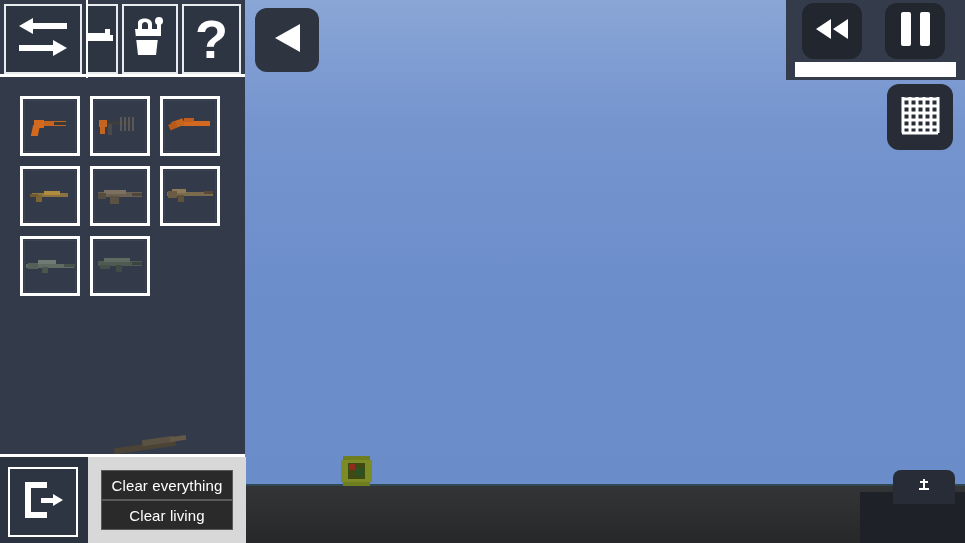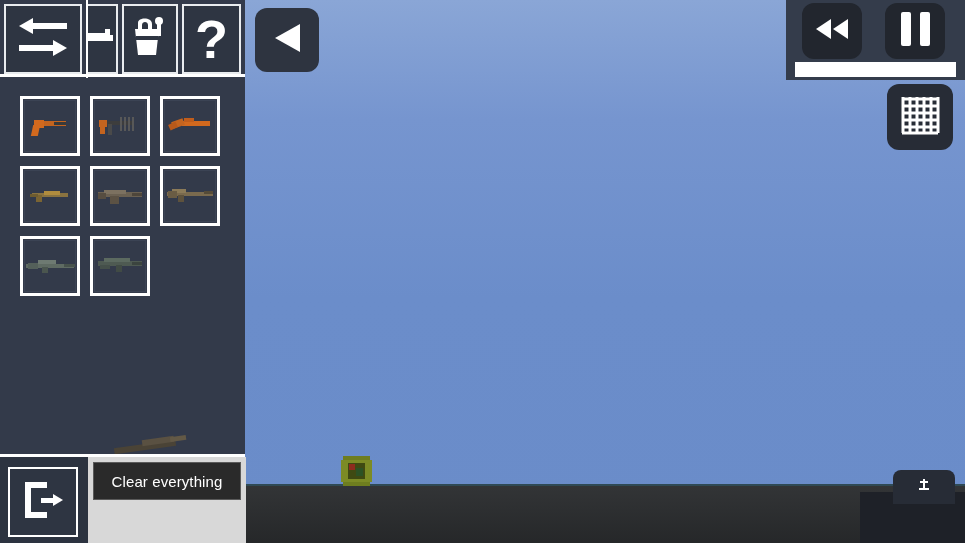--- a/index.html
+++ b/index.html
@@ -216,21 +216,21 @@
   }
 
   
   .clear-panel {
     position: absolute;
     left: 88px; top: 457px;
     width: 158px;
     height: 86px;
     background: #d8d8d8;
     box-sizing: border-box;
-    padding: 5px;
+    padding: 13px;
     display: flex;
     flex-direction: column;
     justify-content: space-between;
   }
   .clear-btn {
     height: 38px;
     background: #2a2a2a;
     color: #ffffff;
     border: 1px solid #5a5a5a;
     box-sizing: border-box;
@@ -546,15 +546,16 @@
           <path d="M4 4 L26 4 L26 10 L10 10 L10 34 L26 34 L26 40 L4 40 Z" fill="#ffffff"></path>
           <rect x="20" y="20" width="15" height="5" fill="#ffffff"></rect>
           <polygon points="42,22 32,16 32,28" fill="#ffffff"></polygon>
         </svg>
       </span>
     </div>
   </div>
 
   <div class="clear-panel">
     <div class="clear-btn">Clear everything</div>
+    <div class="clear-btn">Clear living</div>
   </div>
 
 </div>
 
 </body></html>

